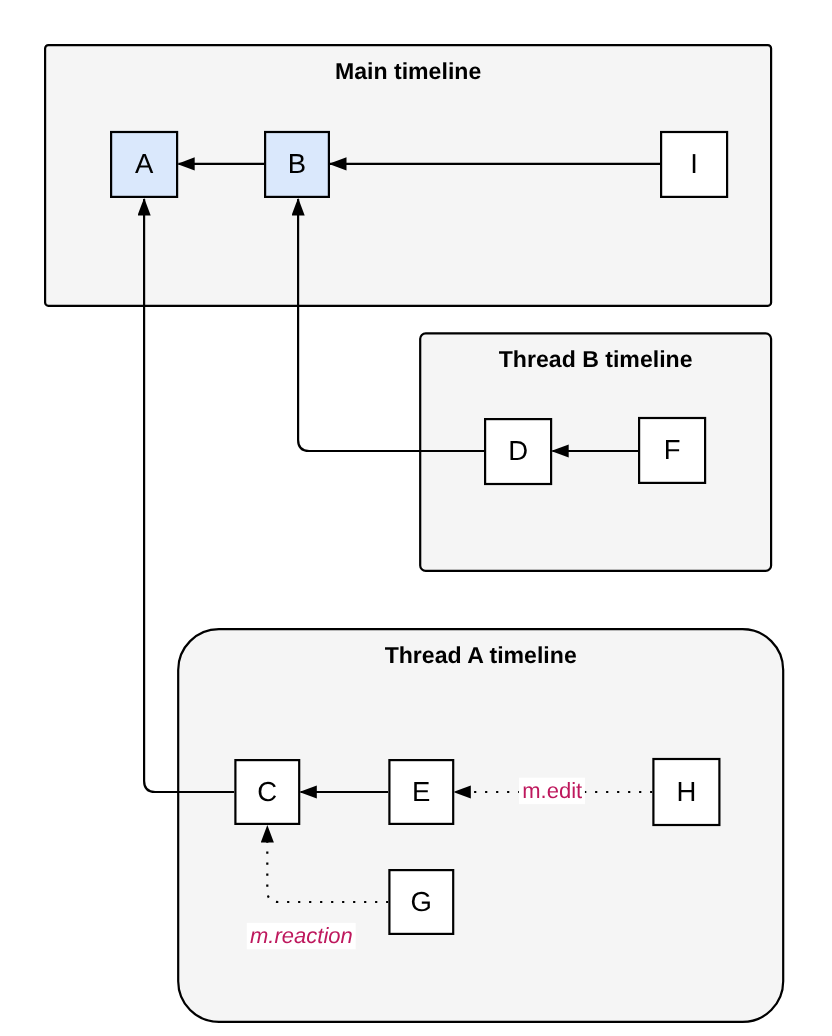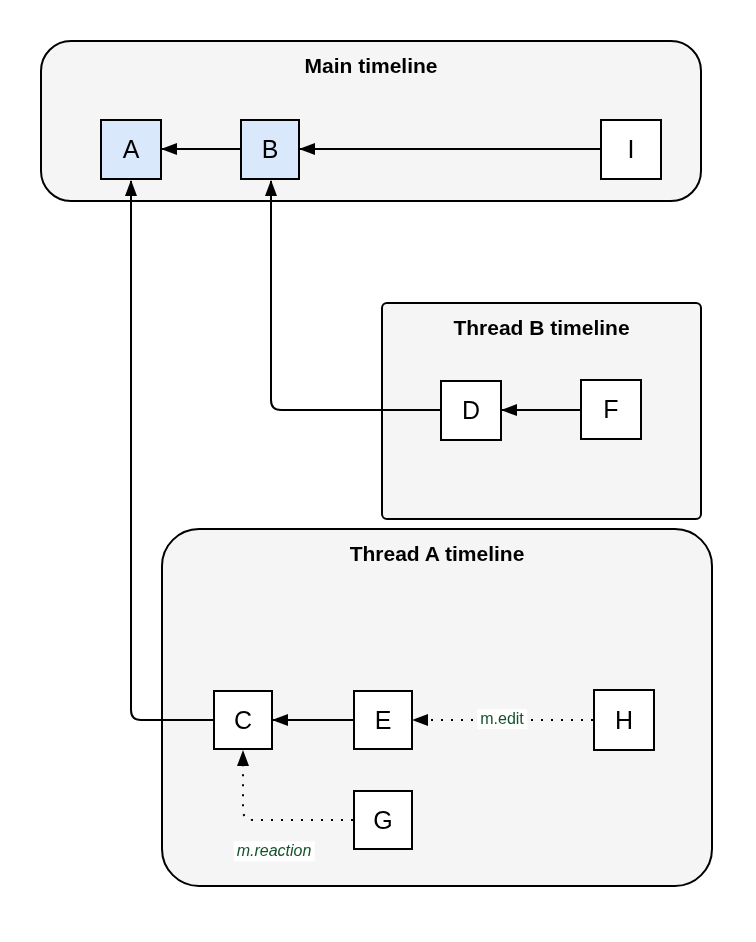--- a/index.html
+++ b/index.html
@@ -53,41 +53,41 @@
     font-size: 25px;
     color: #000000;
   }
   .node.highlight {
     background: #dae8fc;
   }
   .edge-label {
     position: absolute;
     transform: translate(-50%, -50%);
     background: #ffffff;
-    font-size: 16px;
-    color: #14532d;
+    font-size: 20px;
+    color: #be185d;
     padding: 1px 3px;
     white-space: nowrap;
     line-height: 1.1;
   }
 </style>
 </head>
 <body>
 
 <div class="stage">
 
-  <div class="container-box" style="left:40px; top:40px; width:662px; height:162px; border-radius:31px;">
+  <div class="container-box" style="left:40px; top:40px; width:662px; height:239px; border-radius:4px;">
     <div class="container-title">Main timeline</div>
   </div>
 
   <div class="container-box" style="left:381px; top:302px; width:321px; height:218px; border-radius:6px;">
     <div class="container-title">Thread B timeline</div>
   </div>
 
-  <div class="container-box" style="left:161px; top:528px; width:552px; height:359px; border-radius:38px;">
+  <div class="container-box" style="left:161px; top:571px; width:552px; height:359px; border-radius:38px;">
     <div class="container-title">Thread A timeline</div>
   </div>
 
   <svg class="edges-layer" width="756" height="942" viewBox="0 0 756 942">
     <defs>
       <marker id="arrowhead" markerUnits="userSpaceOnUse" markerWidth="16" markerHeight="12" refX="15" refY="6" orient="auto">
         <path d="M 0 0 L 16 6 L 0 12 Z" fill="#000000"></path>
       </marker>
     </defs>
     <path class="edge" marker-end="url(#arrowhead)" d="M 240 149 L 162 149"></path>

